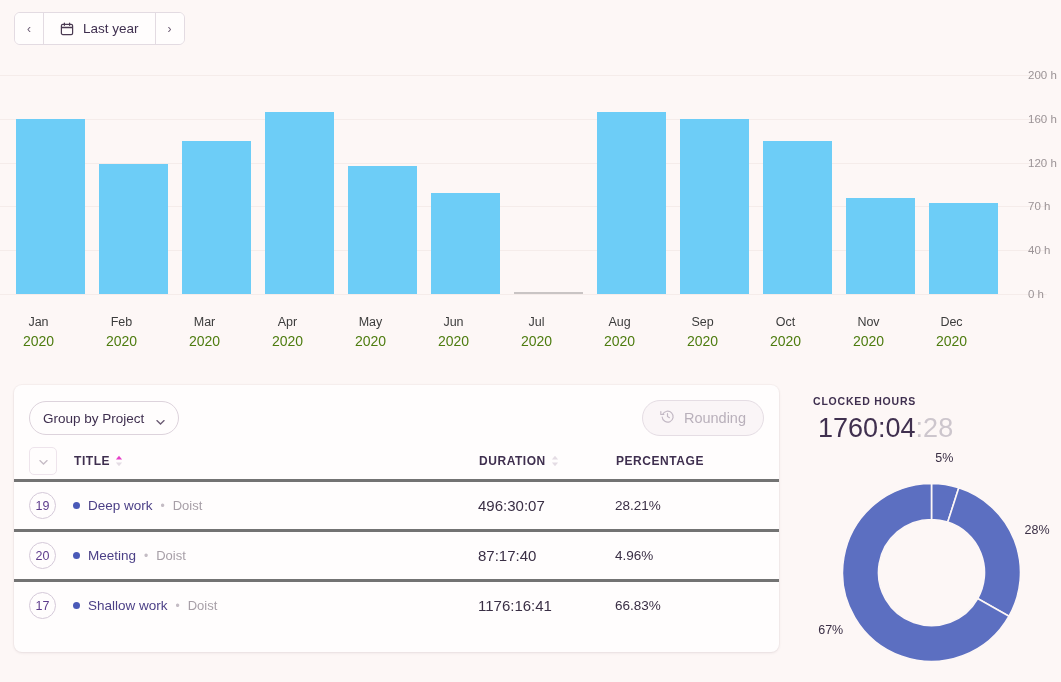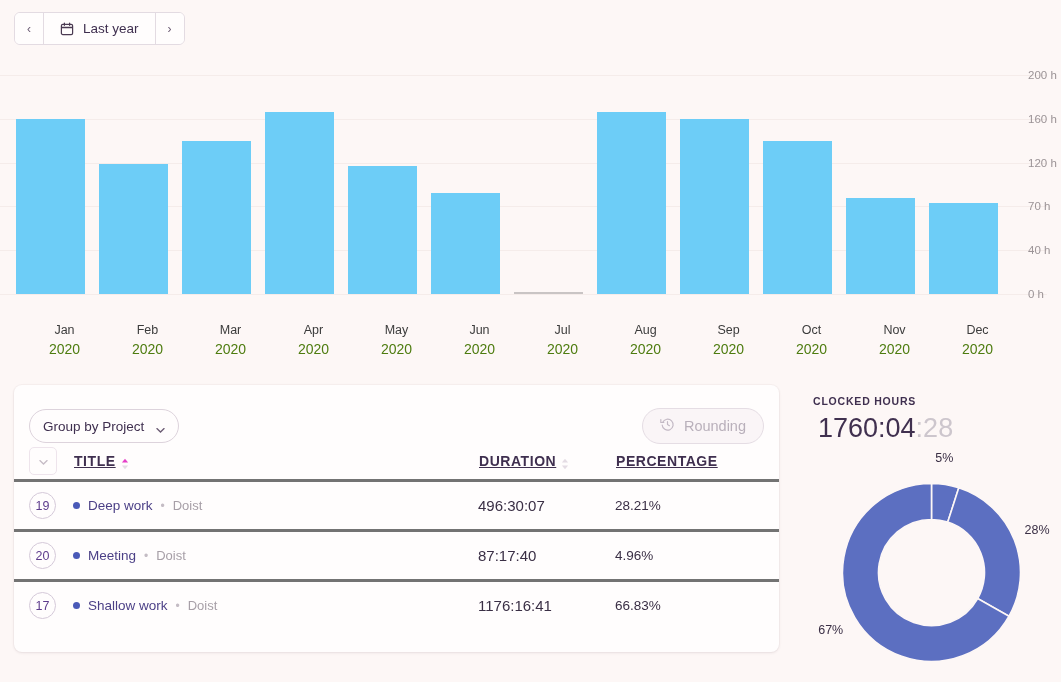--- a/index.html
+++ b/index.html
@@ -39,33 +39,33 @@
   #plot { position: absolute; left: 14px; top: 15px; right: 0; width: 990px; height: 235px; }
   .gridline { position: absolute; left: 0; width: 1047px; height: 1px; background: #f5ecea; }
   .ytick {
     position: absolute; left: 1014px; font-size: 11.5px; color: #9b9396;
     transform: translateY(-50%); white-space: nowrap;
   }
   .bar {
     position: absolute; bottom: 0; background: #6dcdf7;
   }
   .bar.zero { background: #c9c4c4; height: 2px; }
-  .xlabels { position: absolute; left: 28px; top: 255px; width: 990px; height: 45px; margin-top: 8px; }
+  .xlabels { position: absolute; left: 2px; top: 255px; width: 990px; height: 45px; }
   .xlab { position: absolute; text-align: center; }
   .xlab .m { font-size: 12.5px; color: #3c3c3c; display: block; }
   .xlab .y { font-size: 14px; color: #4d7c0f; display: block; margin-top: 4px; }
 
   
   #table-card {
     position: absolute; left: 14px; top: 385px; width: 765px; height: 267px;
     background: #fffdfd; border-radius: 8px;
     box-shadow: 0 1px 3px rgba(80,50,70,.10), 0 0 0 1px rgba(80,50,70,.03);
   }
   #controls-row {
-    position: absolute; left: 0; top: 8px; width: 765px; height: 66px;
+    position: absolute; left: 0; top: 0; width: 765px; height: 66px;
     display: flex; align-items: center; padding: 0 15px;
   }
   .pill {
     display: flex; align-items: center; gap: 12px;
     height: 34px; padding: 0 13px;
     border: 1px solid #ddd3dc; border-radius: 18px;
     background: #fffdfd; font-size: 13.5px; color: #3f2f4f;
     cursor: pointer; white-space: nowrap;
   }
   .pill + .pill { margin-left: 11px; }
@@ -82,22 +82,22 @@
   #table-head {
     position: absolute; left: 0; top: 58px; width: 765px; height: 36px;
     display: flex; align-items: center; padding-left: 15px;
   }
   .collapse-box {
     width: 28px; height: 28px; border: 1px solid #eee4ec; border-radius: 5px;
     display: flex; align-items: center; justify-content: center; cursor: pointer;
     background: #fffdfd;
   }
   .th {
-    font-size: 14px; letter-spacing: .55px; font-weight: bold;
-    color: #3f2f4f; display: flex; align-items: flex-end; gap: 5px; text-decoration: underline;
+    font-size: 12px; letter-spacing: .55px; font-weight: bold;
+    color: #3f2f4f; display: flex; align-items: center; gap: 5px;
   }
   #th-title { margin-left: 17px; width: 405px; cursor: pointer; }
   #th-duration { width: 137px; cursor: pointer; }
   #th-percentage { width: 150px; cursor: pointer; }
   .sort-ico { width: 8px; height: 12px; display: block; }
 
   .row {
     position: absolute; left: 0; width: 765px; height: 50px;
     display: flex; align-items: center; padding-left: 15px;
     border-top: 3px solid #737373;

